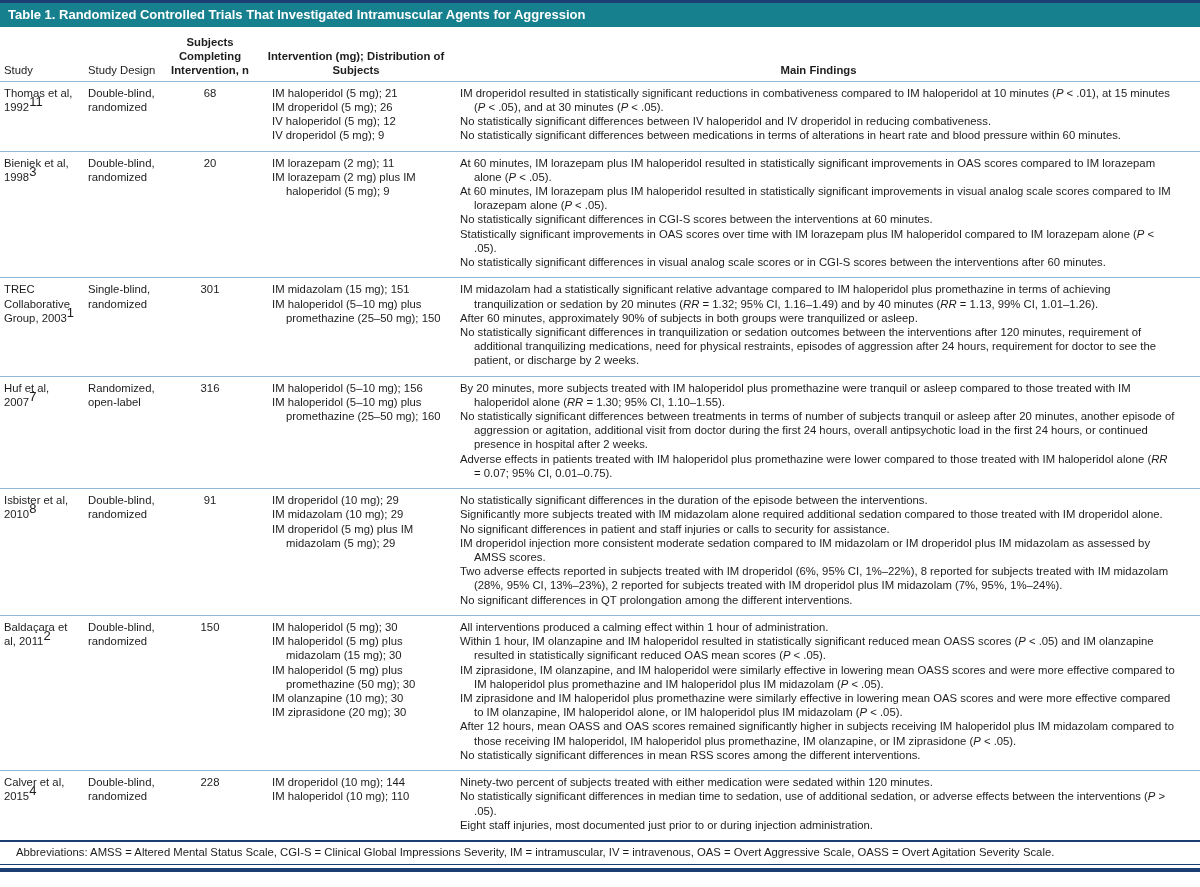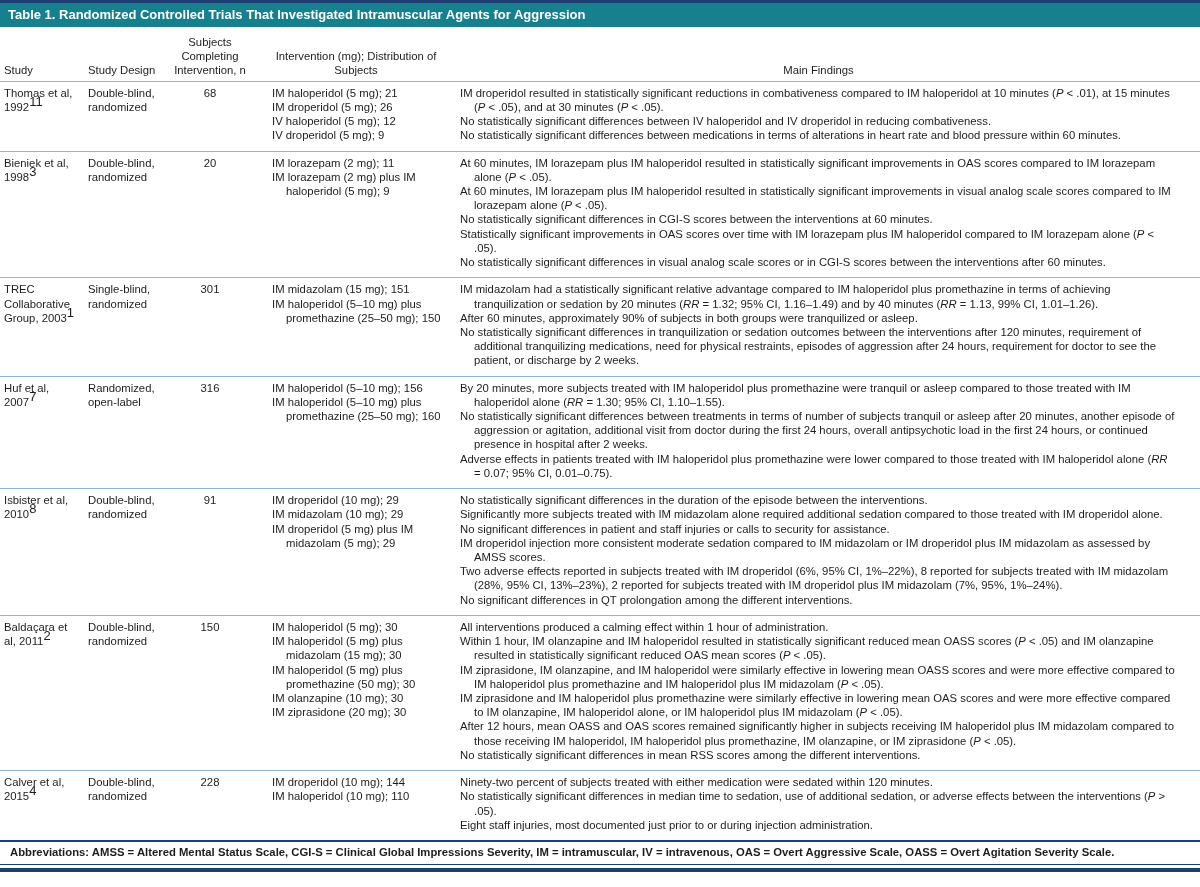--- a/index.html
+++ b/index.html
@@ -33,41 +33,40 @@
   col.c-design { width: 80px; }
   col.c-n { width: 92px; }
   col.c-interv { width: 200px; }
   col.c-find { width: auto; }
   thead th {
     font-weight: normal;
     vertical-align: bottom;
     text-align: left;
     padding: 8px 4px 3px 4px;
   }
-  thead th.center { text-align: center; }
+  thead th.center { text-align: center; font-weight: bold; }
   tbody td {
     vertical-align: top;
     padding: 4px 4px 8px 4px;
     border-top: 1px solid #8FB6D6;
   }
   td.first, th.first { }
   td.last, th.last { padding-right: 23px; }
   td.num { text-align: center; }
   td.interv { padding-left: 16px; }
   .hang {
     padding-left: 14px;
     text-indent: -14px;
     margin: 0;
   }
   sup { font-size: 13px; line-height: 0; }
   .footer {
     border-top: 2px solid #1C3E73;
     font-size: 11.3px;
-    padding: 4px 8px 5px 10px;
-    font-weight: bold;
+    padding: 4px 8px 5px 16px;
   }
   .bottom-rule-1 { border-top: 1px solid #1C3E73; margin-top: 1px; }
   .bottom-rule-2 { border-top: 4px solid #1C3E73; margin-top: 3px; }
 </style>
 </head>
 <body>
 
 <div class="page">
 
   <div class="title-bar">

